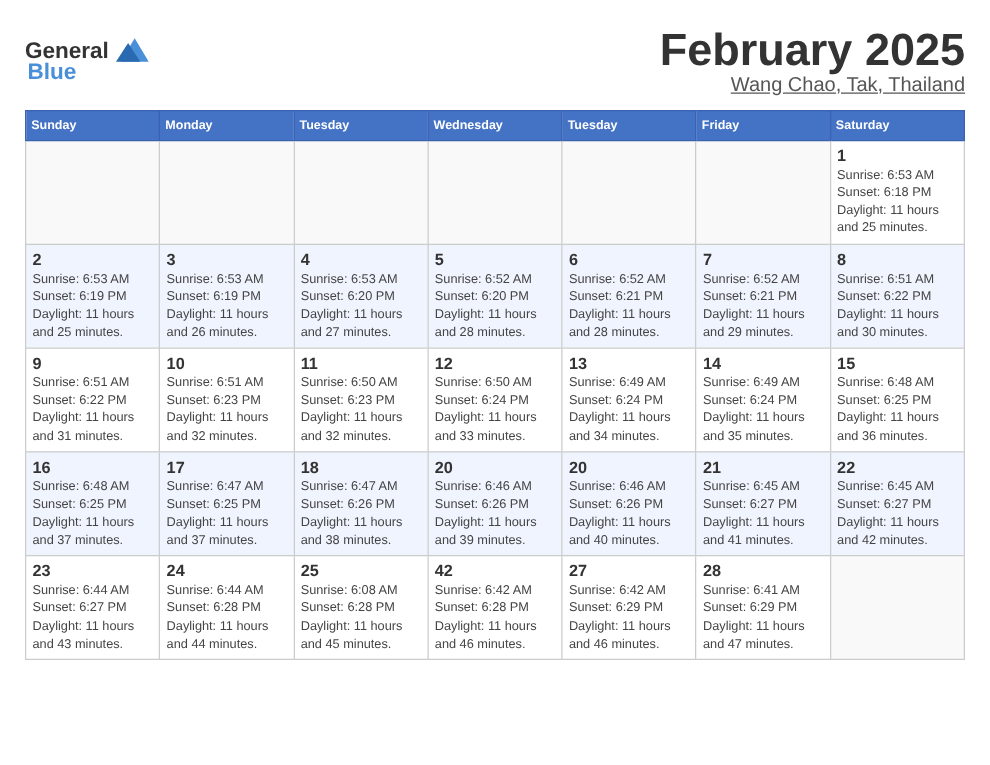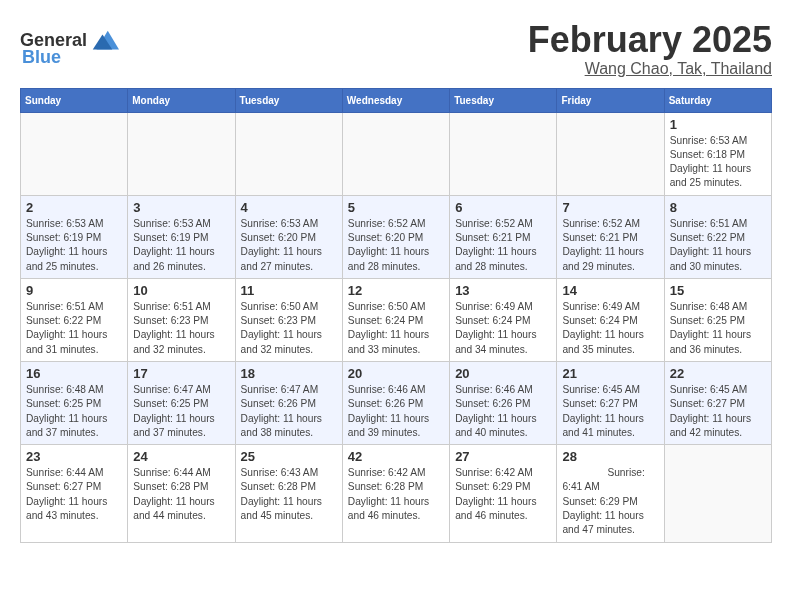--- a/index.html
+++ b/index.html
@@ -231,32 +231,32 @@
       </tr>
       <tr>
         <td><span class="day-number">23</span><span class="day-info" style="white-space: pre-line;">Sunrise: 6:44 AM
 Sunset: 6:27 PM
 Daylight: 11 hours
 and 43 minutes.</span></td>
         <td><span class="day-number">24</span><span class="day-info" style="white-space: pre-line;">Sunrise: 6:44 AM
 Sunset: 6:28 PM
 Daylight: 11 hours
 and 44 minutes.</span></td>
-        <td><span class="day-number">25</span><span class="day-info" style="white-space: pre-line;">Sunrise: 6:43 AM
+        <td><span class="day-number">25</span><span class="day-info" style="white-space: pre-line;">Sunrise: 6:08 AM
 Sunset: 6:28 PM
 Daylight: 11 hours
 and 45 minutes.</span></td>
         <td><span class="day-number">42</span><span class="day-info" style="white-space: pre-line;">Sunrise: 6:42 AM
 Sunset: 6:28 PM
 Daylight: 11 hours
 and 46 minutes.</span></td>
         <td><span class="day-number">27</span><span class="day-info" style="white-space: pre-line;">Sunrise: 6:42 AM
 Sunset: 6:29 PM
 Daylight: 11 hours
 and 46 minutes.</span></td>
-        <td><span class="day-number">28</span><span class="day-info" style="white-space: pre-line; margin-left: 45px;">Sunrise: 6:41 AM
+        <td><span class="day-number">28</span><span class="day-info" style="white-space: pre-line;">Sunrise: 6:41 AM
 Sunset: 6:29 PM
 Daylight: 11 hours
 and 47 minutes.</span></td>
         <td class="empty"></td>
       </tr>
     </tbody>
 </table>
 
 </body></html>

